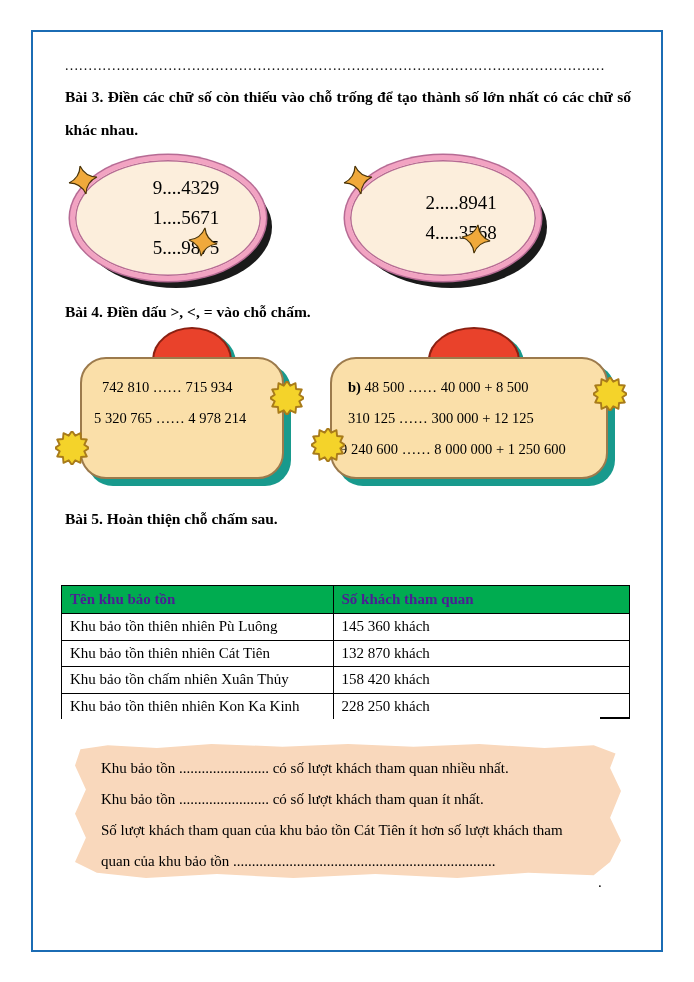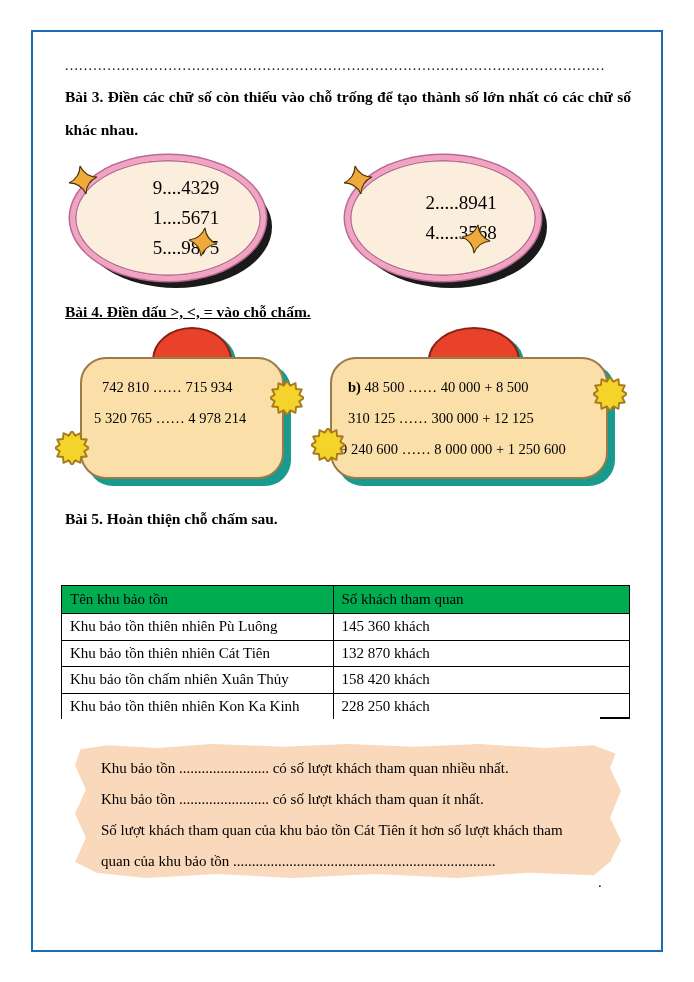--- a/index.html
+++ b/index.html
@@ -28,21 +28,21 @@
         border:2px solid #9c7a4c;border-radius:26px;box-sizing:border-box;
         box-shadow:7px 7px 0 #189A8D;padding:13px 0 0 20px;
         font-size:14.5px;line-height:31px;}
   .obox div{white-space:nowrap;}
   .obox .shift{margin-left:-8px;font-family:Liberation Serif, serif;}
   .flower{position:absolute;width:34px;height:34px;}
   
   .tablewrap{position:absolute;left:61px;top:585px;width:569px;}
   table{border-collapse:collapse;width:100%;}
   th,td{border:1.8px solid #000;text-align:left;padding:0 0 0 8px;font-size:15px;}
-  th{background:#00AC50;color:#000000;font-weight:normal;height:27px;}
+  th{background:#00AC50;color:#4c1d95;font-weight:bold;height:27px;}
   td{height:25.5px;margin-top:32px;}
   tr.last td{border-bottom:none;}
   .tbl-bottom-seg{position:absolute;right:0px;bottom:0px;width:30px;height:1.8px;background:#000;}
   
   .peach{position:absolute;left:75px;top:744px;width:546px;height:134px;background:#F9D8BC;
          clip-path:polygon(1% 4%,6% 1%,15% 3%,25% 0%,38% 2%,50% 0%,62% 2%,74% 0%,86% 3%,95% 1%,
                            99% 7%,98% 18%,100% 35%,98% 55%,100% 72%,98% 88%,95% 98%,83% 96%,
                            70% 100%,55% 97%,40% 100%,26% 97%,13% 100%,4% 96%,0% 88%,2% 70%,0% 52%,2% 34%,0% 16%);
          padding:9px 26px;box-sizing:border-box;font-size:15px;line-height:31px;}
   .tiny-dot{position:absolute;left:598px;top:874px;font-size:15px;}
@@ -81,21 +81,21 @@
     <div>2.....8941</div>
     <div>4.....3568</div>
   </div>
   <svg class="star" style="left:343px;top:165px;transform:rotate(-12deg);" viewBox="0 0 40 40">
       <use href="#star4"></use>
     </svg>
   <svg class="star" style="left:461px;top:224px;transform:rotate(8deg);" viewBox="0 0 40 40">
       <use href="#star4"></use>
     </svg>
 
-  <div class="h-title" style="top:295px;text-decoration:underline;">Bài 4. Điền dấu &gt;, &lt;, = vào chỗ chấm.</div>
+  <div class="h-title" style="top:295px;">Bài 4. Điền dấu &gt;, &lt;, = vào chỗ chấm.</div>
 
   <div class="dome" style="left:152px;top:327px;width:76px;"></div>
   <div class="dome" style="left:428px;top:327px;width:88px;"></div>
 
   <div class="obox" style="left:80px;width:204px;">
     <div>742 810 …… 715 934</div>
     <div class="shift">5 320 765 …… 4 978 214</div>
   </div>
 
   <div class="obox" style="left:330px;width:278px;padding-left:16px;">

